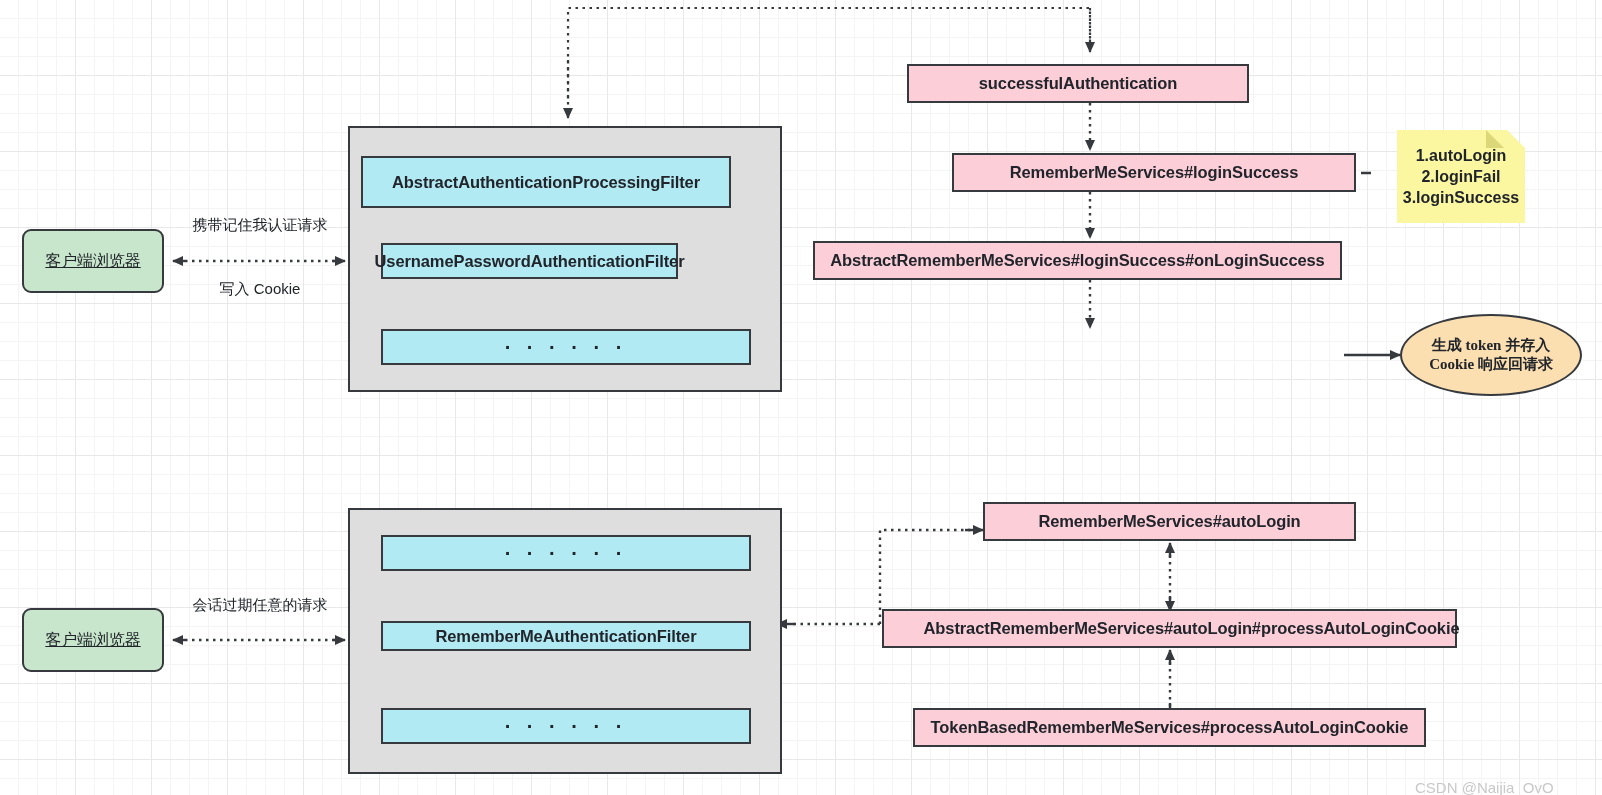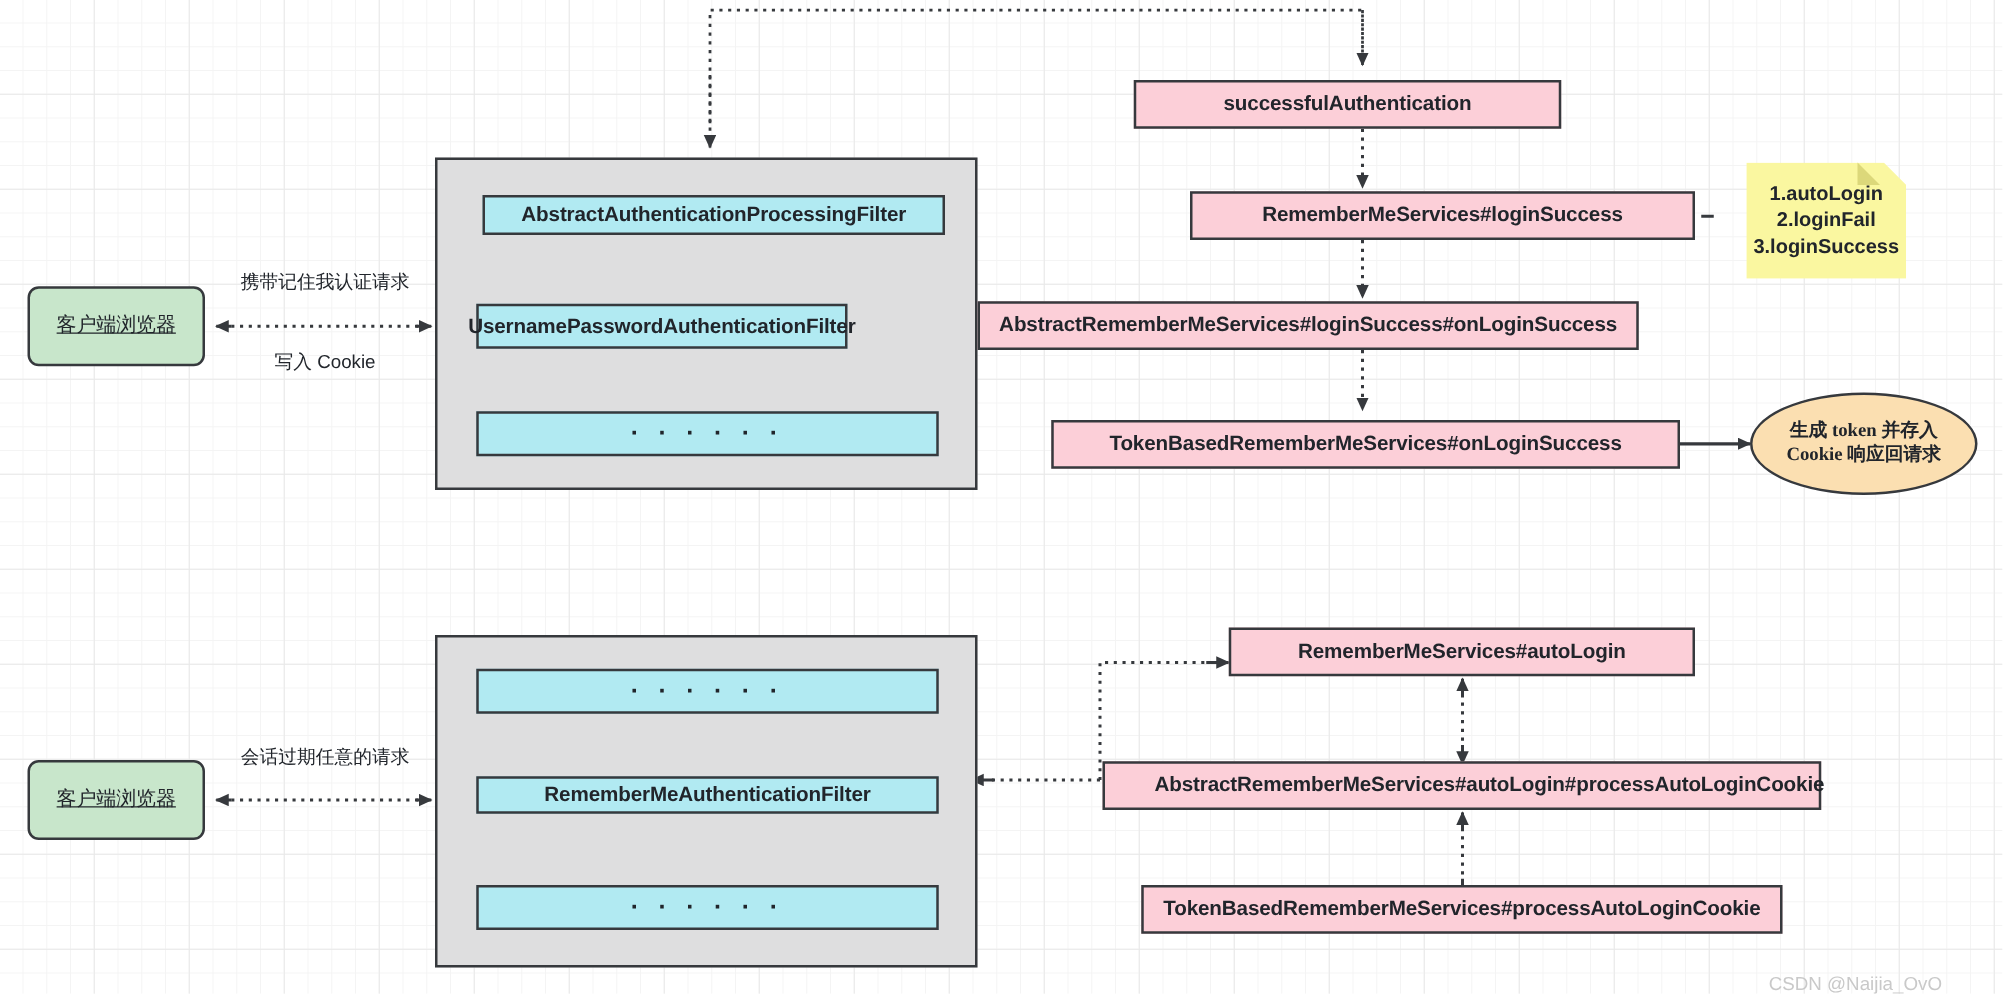--- a/index.html
+++ b/index.html
@@ -195,33 +195,32 @@
   </svg>
 
   <div class="node green" style="left:22px; top:229px; width:142px; height:64px;">客户端浏览器</div>
 
   <div class="edge-label" style="left:180px; top:216px; width:160px;">携带记住我认证请求</div>
 
   <div class="edge-label" style="left:180px; top:280px; width:160px;">写入 Cookie</div>
 
   <div class="group-box" style="left:348px; top:126px; width:434px; height:266px;"></div>
 
-  <div class="node blue" style="left:386px; top:156px; width:370px; height:32px;">AbstractAuthenticationProcessingFilter</div>
+  <div class="node blue" style="left:361px; top:156px; width:370px; height:52px;">AbstractAuthenticationProcessingFilter</div>
 
   <div class="node blue" style="left:381px; top:243px; width:297px; height:36px;">UsernamePasswordAuthenticationFilter</div>
 
   <div class="node blue dots-node" style="left:381px; top:329px; width:370px; height:36px;">· · · · · ·</div>
 
   <div class="node pink" style="left:907px; top:64px; width:342px; height:39px;">successfulAuthentication</div>
 
   <div class="node pink" style="left:907px; top:153px; width:404px; height:39px;margin-left:45px;">RememberMeServices#loginSuccess</div>
 
-  <div class="node pink" style="left:782px; top:241px; width:529px; height:39px;">AbstractRememberMeServices#loginSuccess#onLoginSuccess</div>
-
-  <div class="node pink" style="left:841px; top:336px; width:503px; height:39px;">TokenBasedRememberMeServices#onLoginSuccess</div>
+  <div class="node pink" style="left:813px; top:241px; width:529px; height:39px;">AbstractRememberMeServices#loginSuccess#onLoginSuccess</div>
+
 
   <div class="sticky" style="left:1376px; top:130px; width:128px; height:93px;margin-left:21px;">
     <div style="display:flex; flex-direction:column;">
       <span>1.autoLogin</span>
       <span>2.loginFail</span>
       <span>3.loginSuccess</span>
     </div>
   </div>
   <div class="sticky-fold" style="left:1486px; top:130px;"></div>
 

